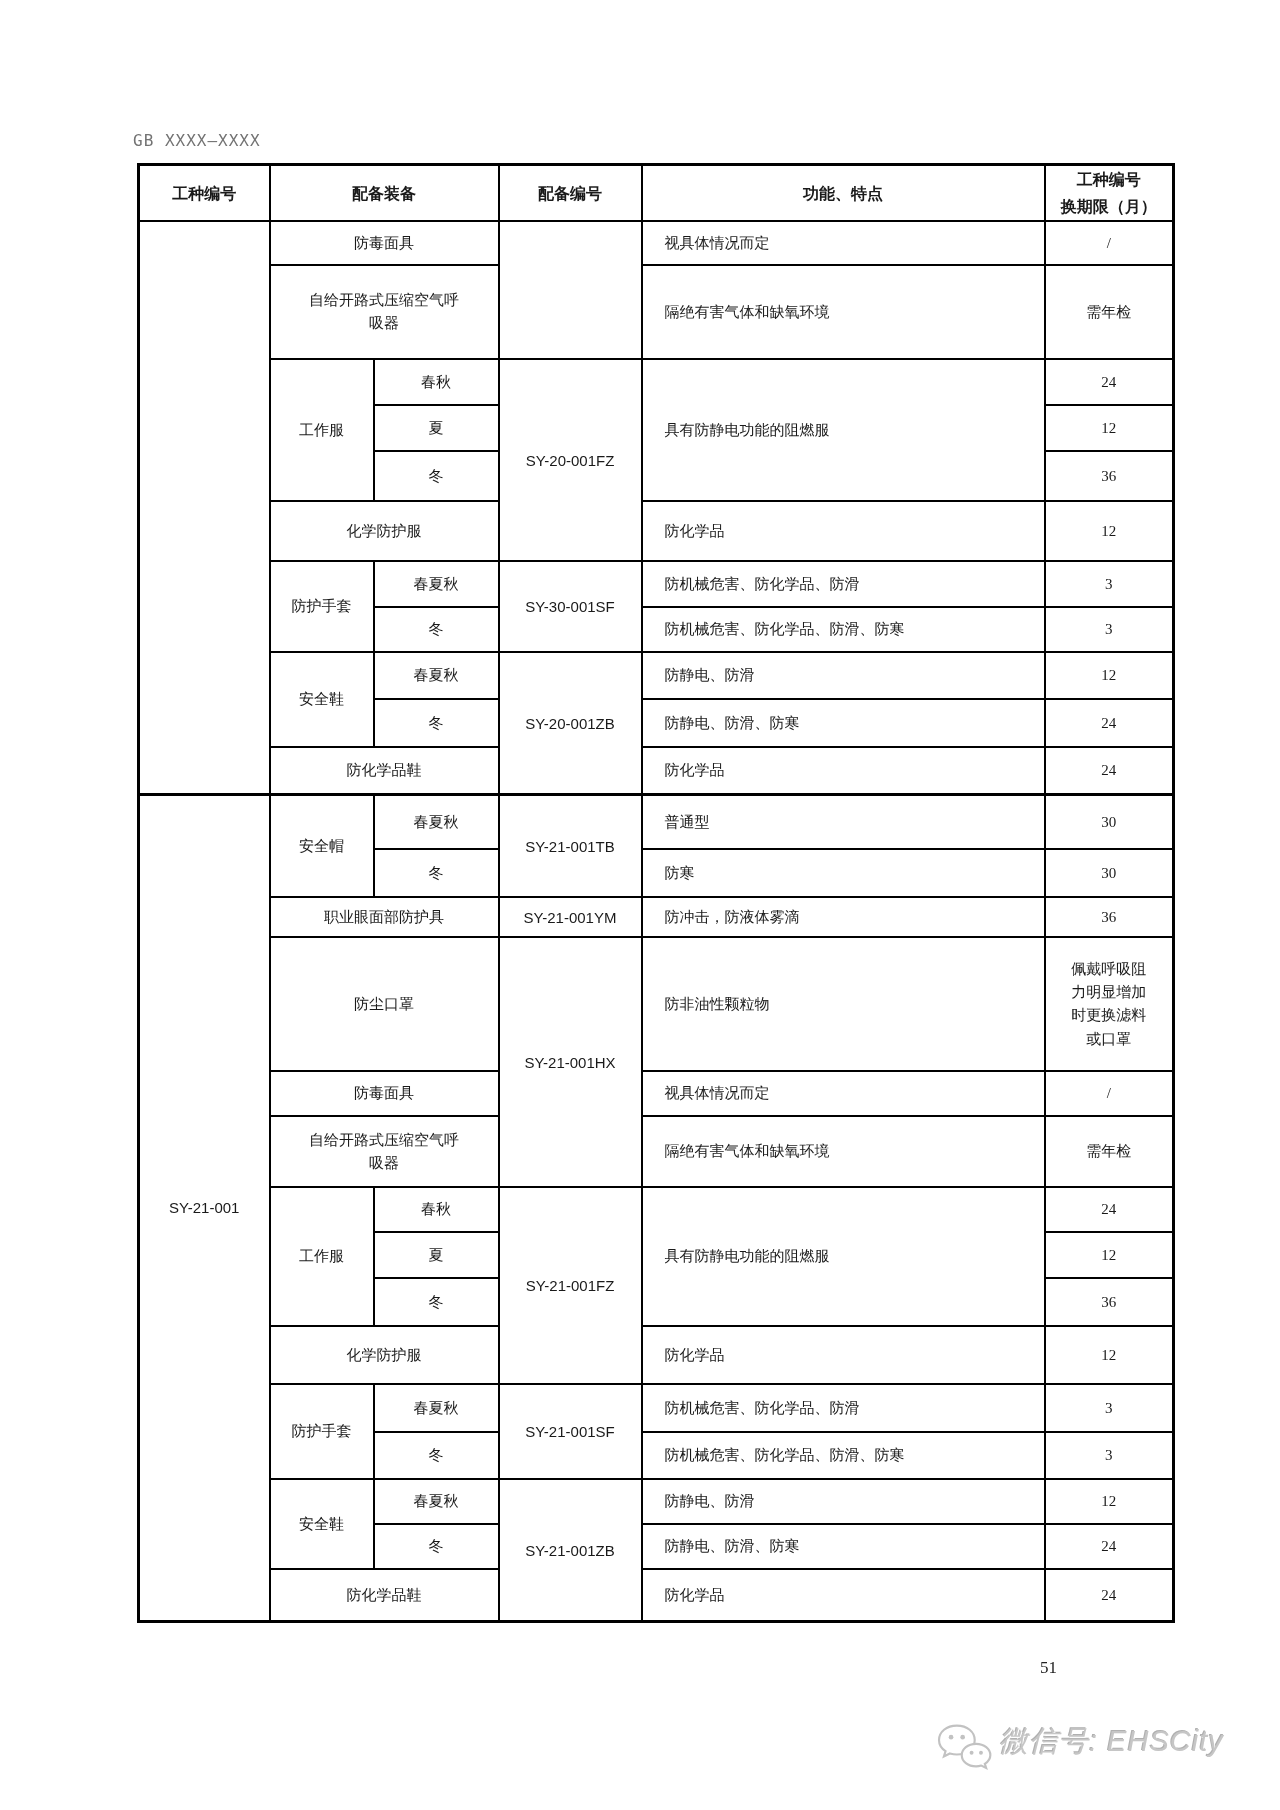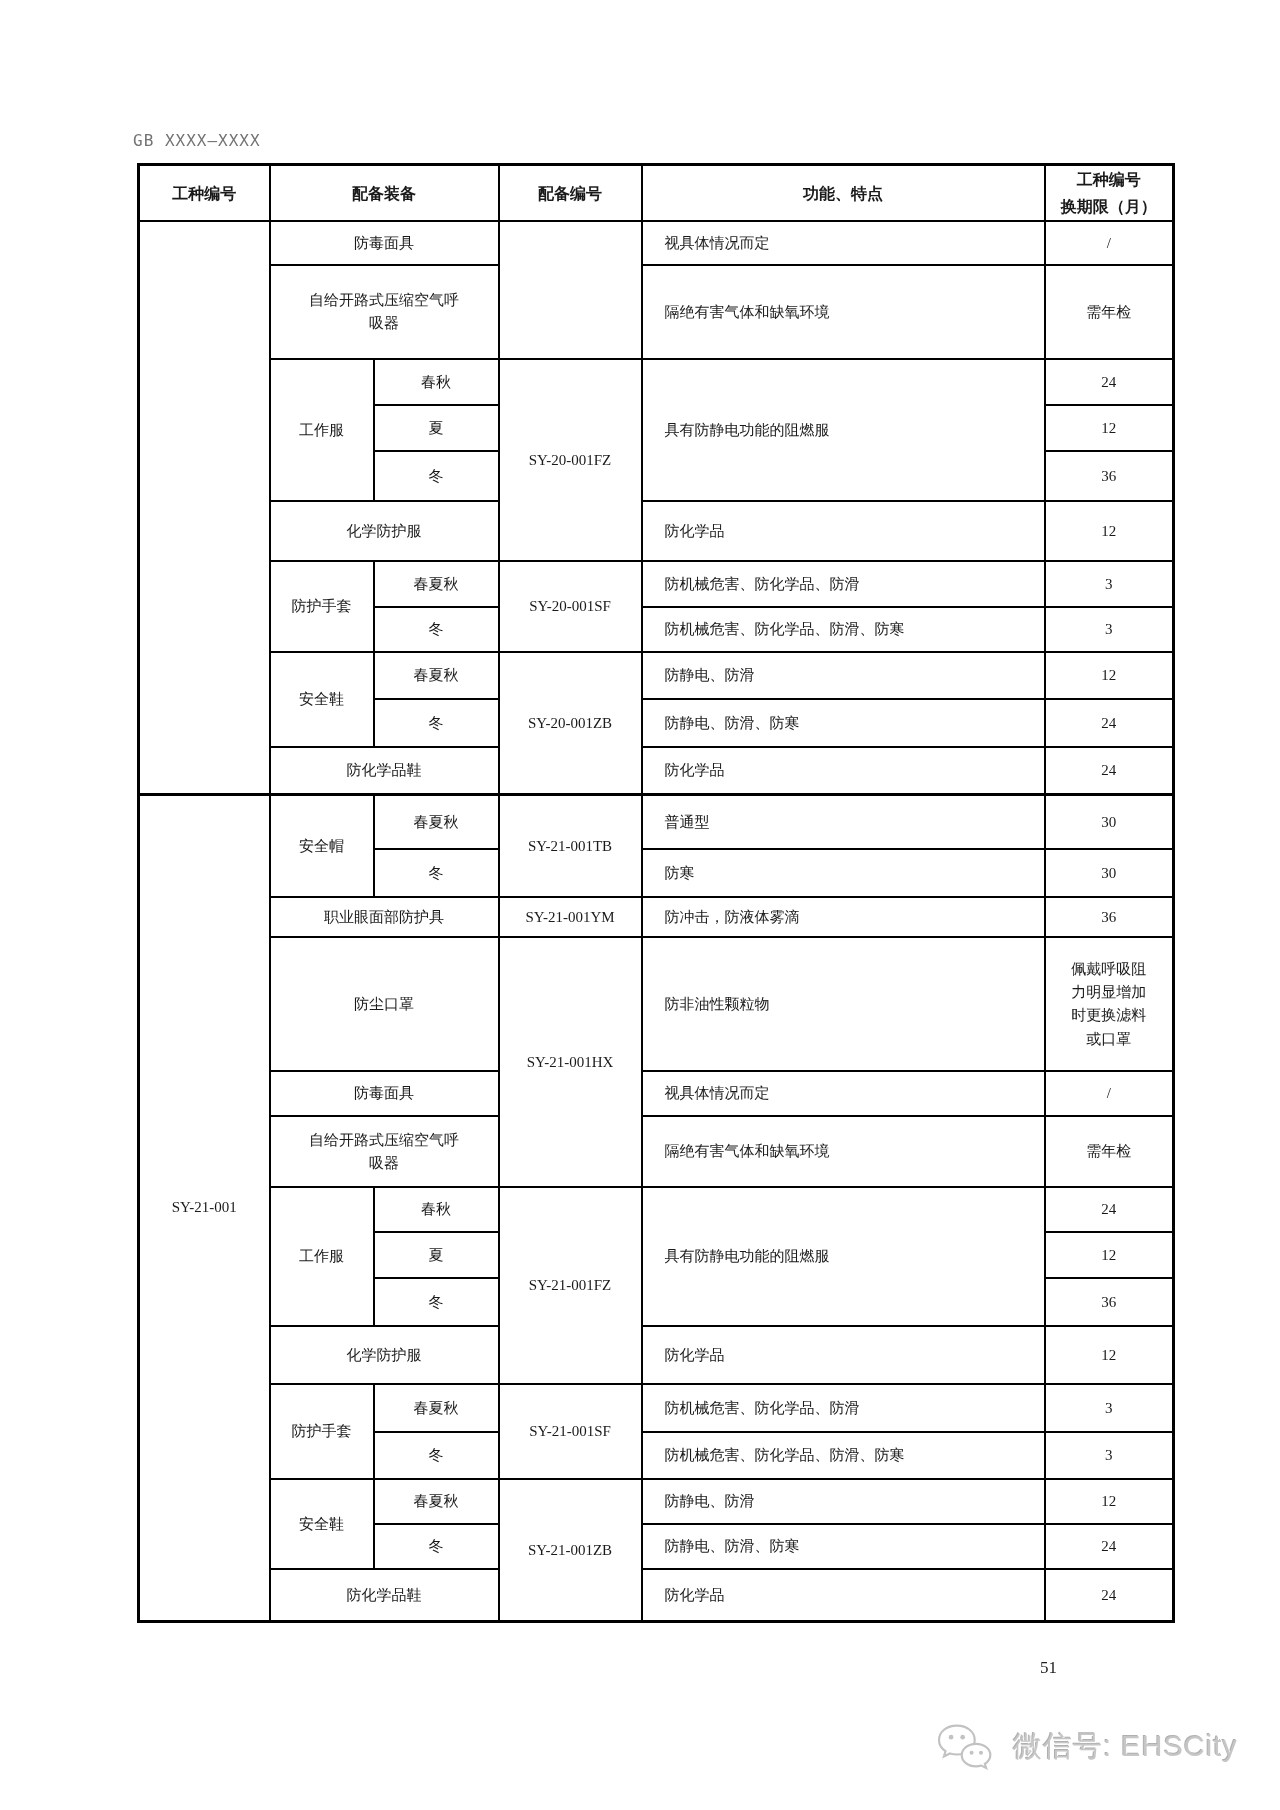--- a/index.html
+++ b/index.html
@@ -15,27 +15,27 @@
   table.ppe{
     position:absolute;left:137px;top:163px;border-collapse:collapse;table-layout:fixed;
     border:3px solid #000;
   }
   table.ppe th,table.ppe td{
     border:2px solid #000;padding:0 6px;text-align:center;vertical-align:middle;
     font-size:15px;line-height:1.55;white-space:pre-line;overflow:hidden;
   }
   table.ppe th{font-weight:bold;font-size:16px;line-height:1.7;}
   table.ppe td.func{text-align:left;padding-left:22px;}
-  table.ppe td.code{font-family:Liberation Serif, serif;}
+  table.ppe td.code{font-family:Liberation Sans, sans-serif;}
   tr.section-start td{border-top:3px solid #000;}
   .page-number{
     position:absolute;left:1040px;top:1658px;font-size:17px;color:#222;
   }
   .watermark{
-    position:absolute;left:935px;top:1722px;display:flex;align-items:center;gap:20px;
+    position:absolute;left:935px;top:1722px;display:flex;align-items:flex-start;gap:6px;font-style:italic;
   }
   .watermark-text{
     font-family:"Liberation Sans","DejaVu Sans",sans-serif;
     font-size:29px;color:#c6c6c6;letter-spacing:1px;
     text-shadow:1px 1px 0 #ffffff,-1px -1px 0 #b0b0b0;
   }
   .wechat-svg{display:block;}
 </style>
 </head>
 <body>
@@ -92,21 +92,21 @@
       <td>36</td>
     </tr>
     <tr style="height:60px">
       <td colspan="2">化学防护服</td>
       <td class="func">防化学品</td>
       <td>12</td>
     </tr>
     <tr style="height:46px">
       <td rowspan="2">防护手套</td>
       <td>春夏秋</td>
-      <td rowspan="2" class="code">SY-20-001SF</td>
+      <td rowspan="2" class="code">SY-30-001SF</td>
       <td class="func">防机械危害、防化学品、防滑</td>
       <td>3</td>
     </tr>
     <tr style="height:45px">
       <td>冬</td>
       <td class="func">防机械危害、防化学品、防滑、防寒</td>
       <td>3</td>
     </tr>
     <tr style="height:47px">
       <td rowspan="2">安全鞋</td>

